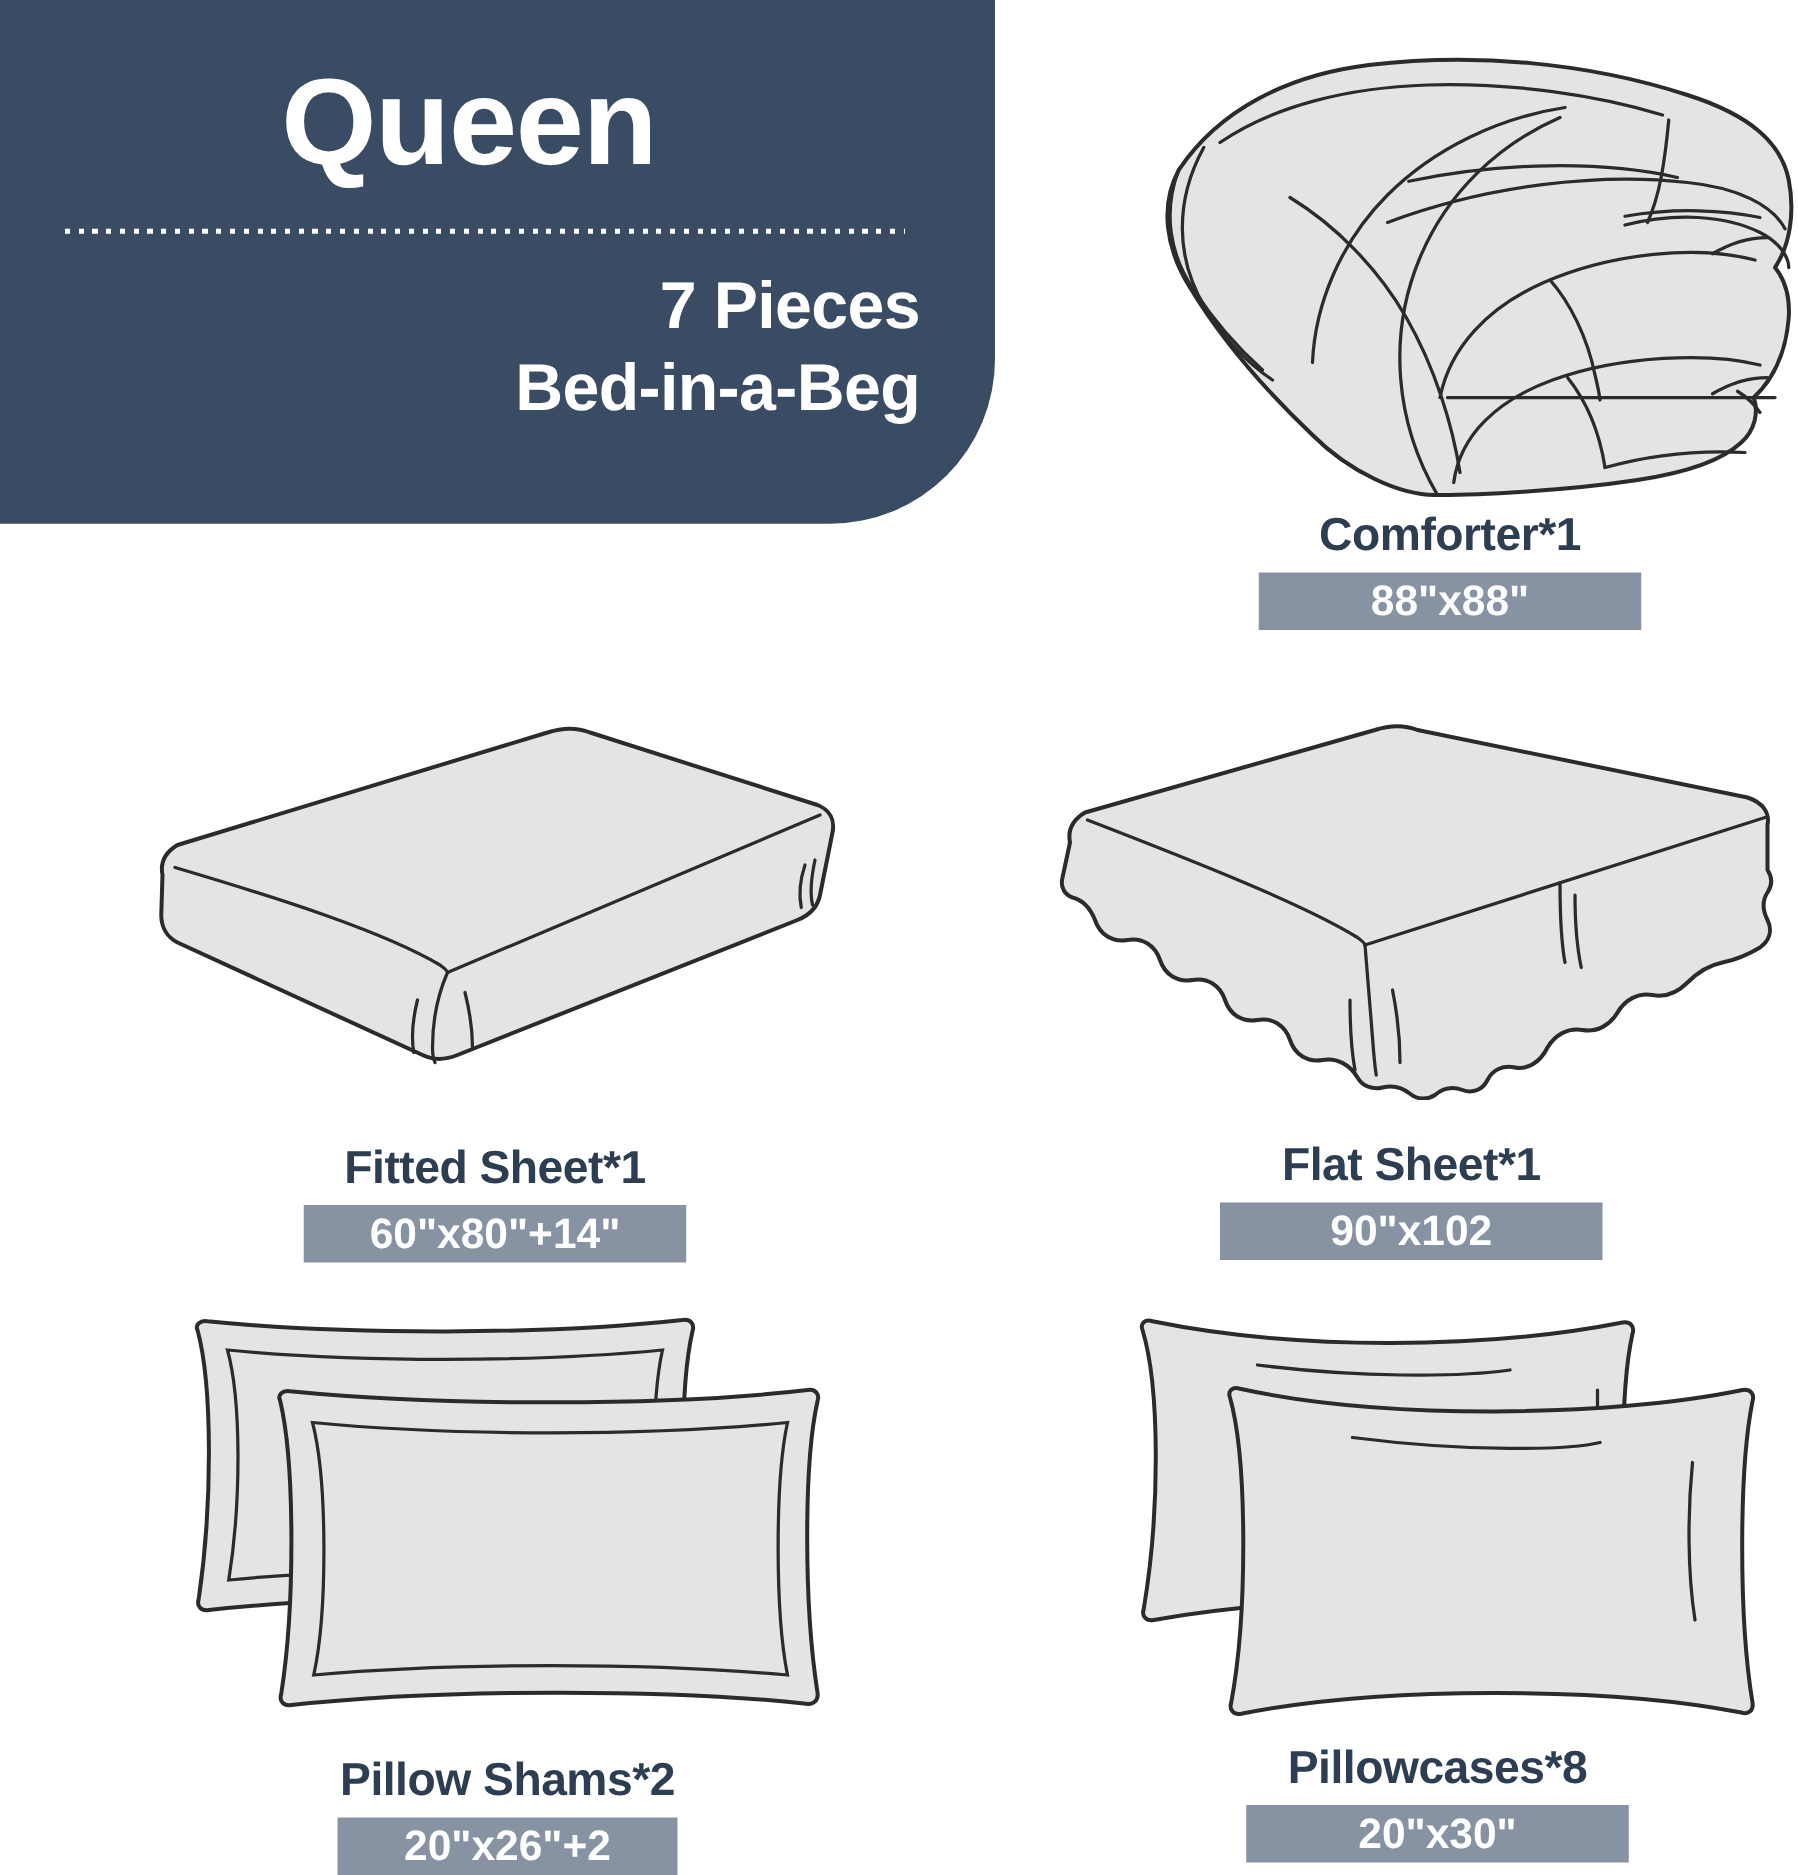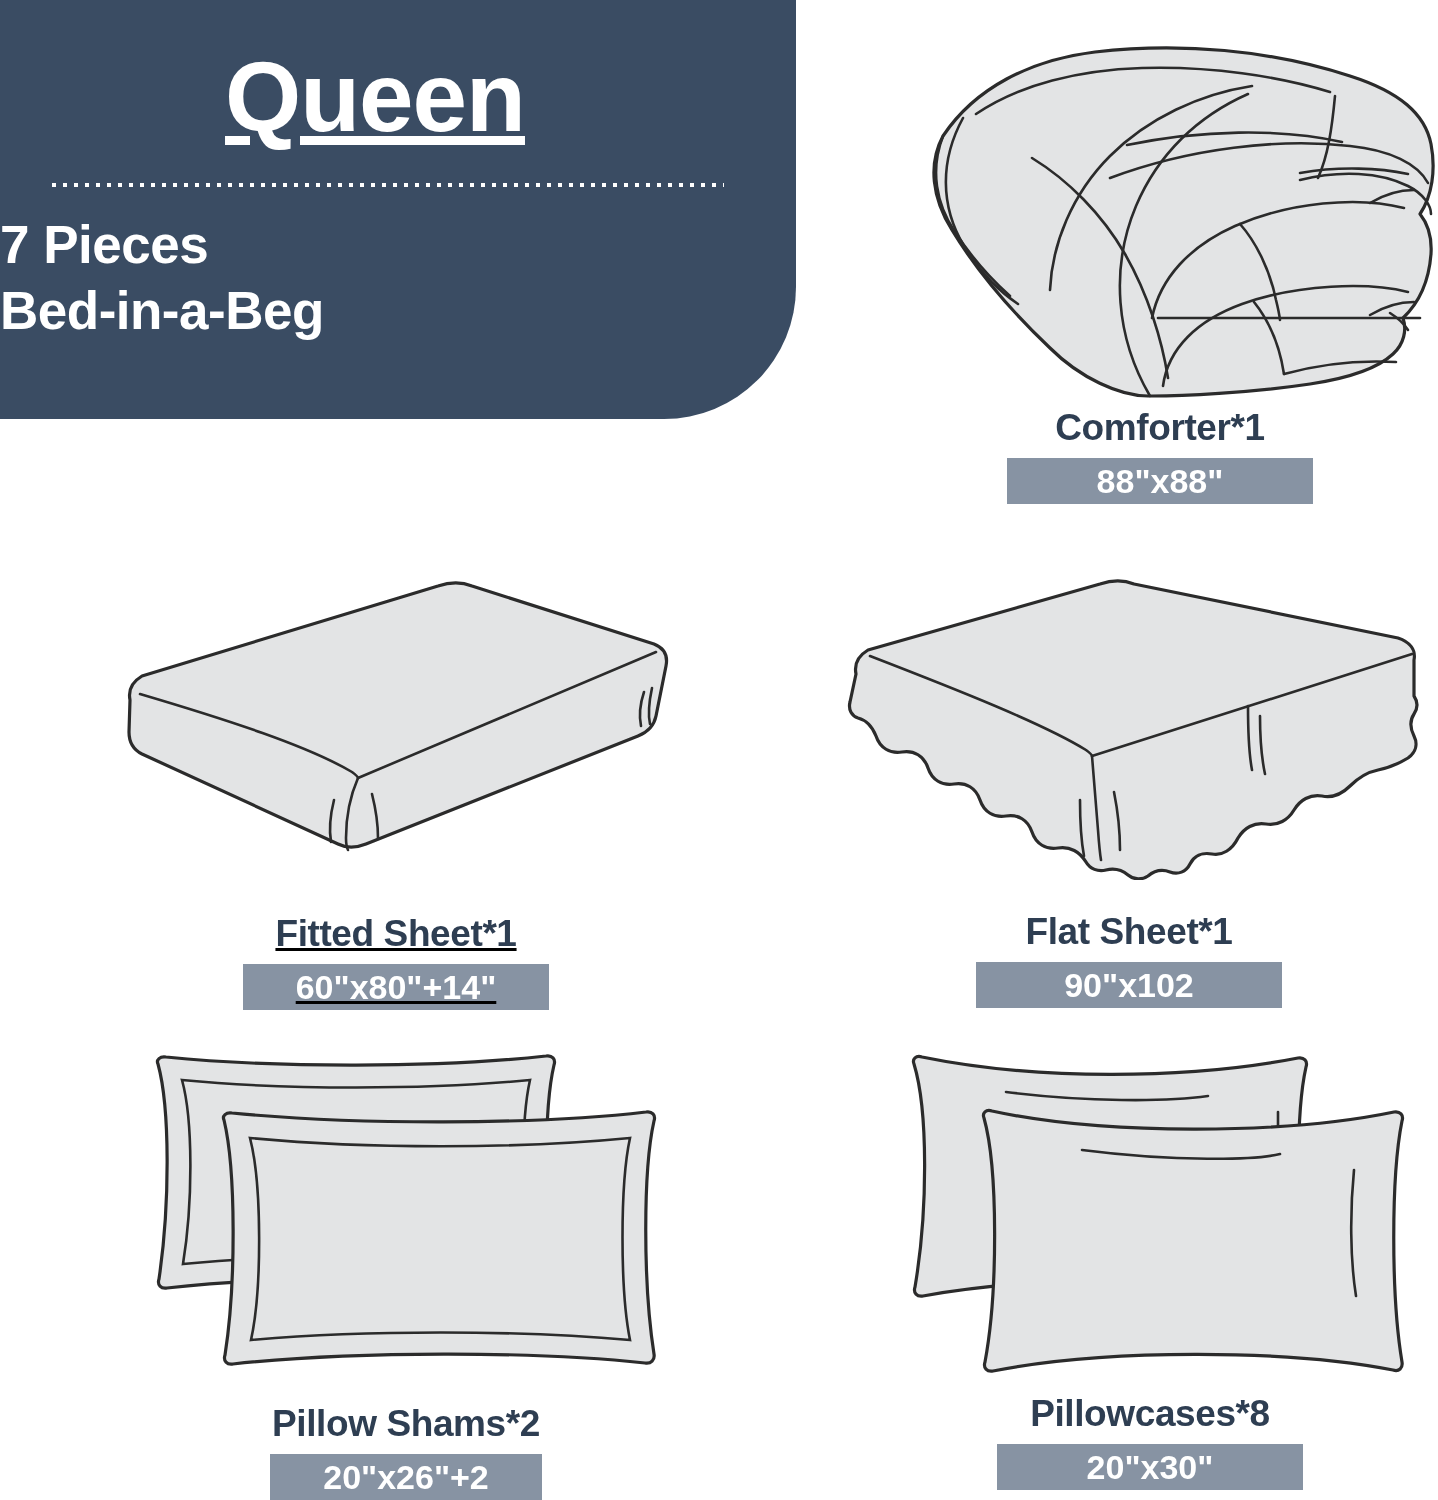--- a/index.html
+++ b/index.html
@@ -32,41 +32,40 @@
     left: 0;
     right: 0;
     top: 46px;
     text-align: center;
     color: #ffffff;
     font-size: 98px;
     font-weight: bold;
     letter-spacing: -1px;
     line-height: 1.05;
     padding-right: 46px;
-    text-decoration: underline;
   }
   #title-divider {
     position: absolute;
     left: 52px;
     width: 672px;
     top: 183px;
     height: 4px;
     background-image: repeating-linear-gradient(
       to right,
       #ffffff 0px, #ffffff 4px,
       rgba(255,255,255,0) 4px, rgba(255,255,255,0) 11px
     );
   }
   #pieces-line {
     position: absolute;
     left: 0;
     right: 0;
     top: 212px;
     padding-right: 60px;
-    text-align: left;
+    text-align: right;
     color: #ffffff;
     font-size: 53px;
     font-weight: bold;
     line-height: 1.25;
     letter-spacing: -0.5px;
   }
 
   
   .product-cell {
     position: absolute;
@@ -99,21 +98,21 @@
     line-height: 46px;
     height: 46px;
     letter-spacing: 0px;
     white-space: nowrap;
   }
 
   
   #cell-comforter   { left: 880px; top: 18px;   width: 560px; }
   #cell-comforter .size-badge  { width: 306px; }
 
-  #cell-fitted      { left: 108px; top: 572px;  width: 576px; text-decoration: underline; }
+  #cell-fitted      { left: 108px; top: 572px;  width: 576px; }
   #cell-fitted .size-badge     { width: 306px; }
 
   #cell-flat        { left: 818px; top: 578px;  width: 622px; }
   #cell-flat .size-badge       { width: 306px; }
 
   #cell-shams       { left: 136px; top: 1042px; width: 540px; }
   #cell-shams .size-badge      { width: 272px; }
 
   #cell-cases       { left: 886px; top: 1044px; width: 528px; }
   #cell-cases .size-badge      { width: 306px; }

